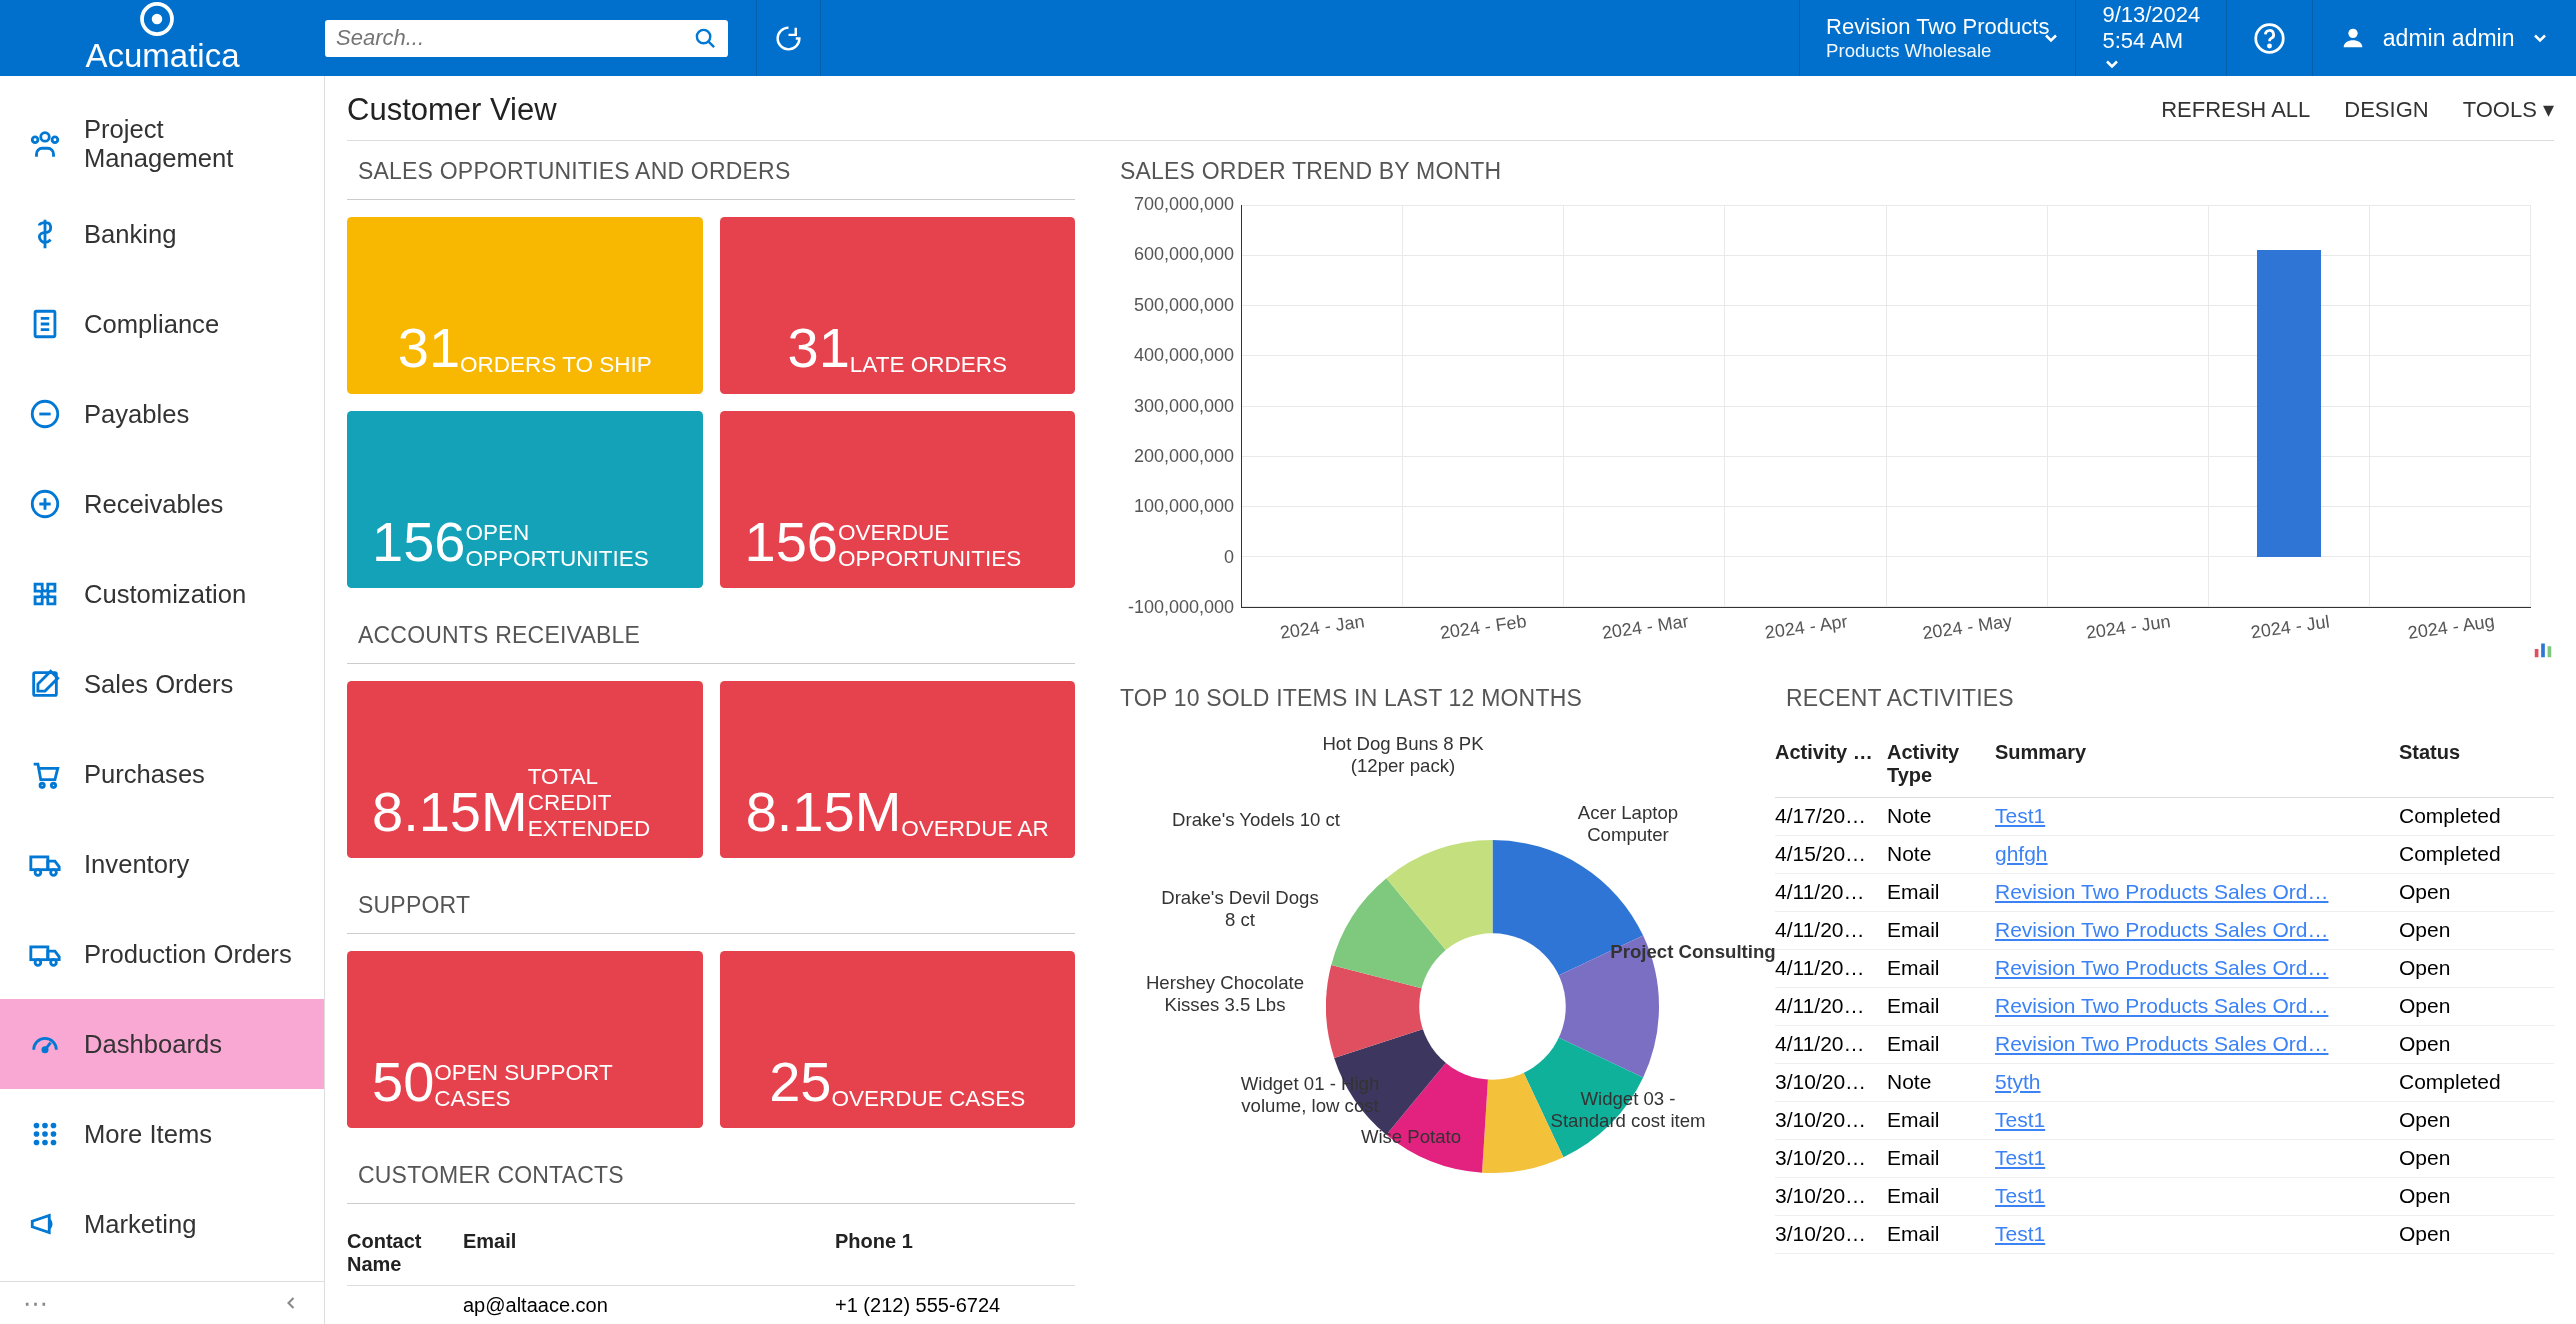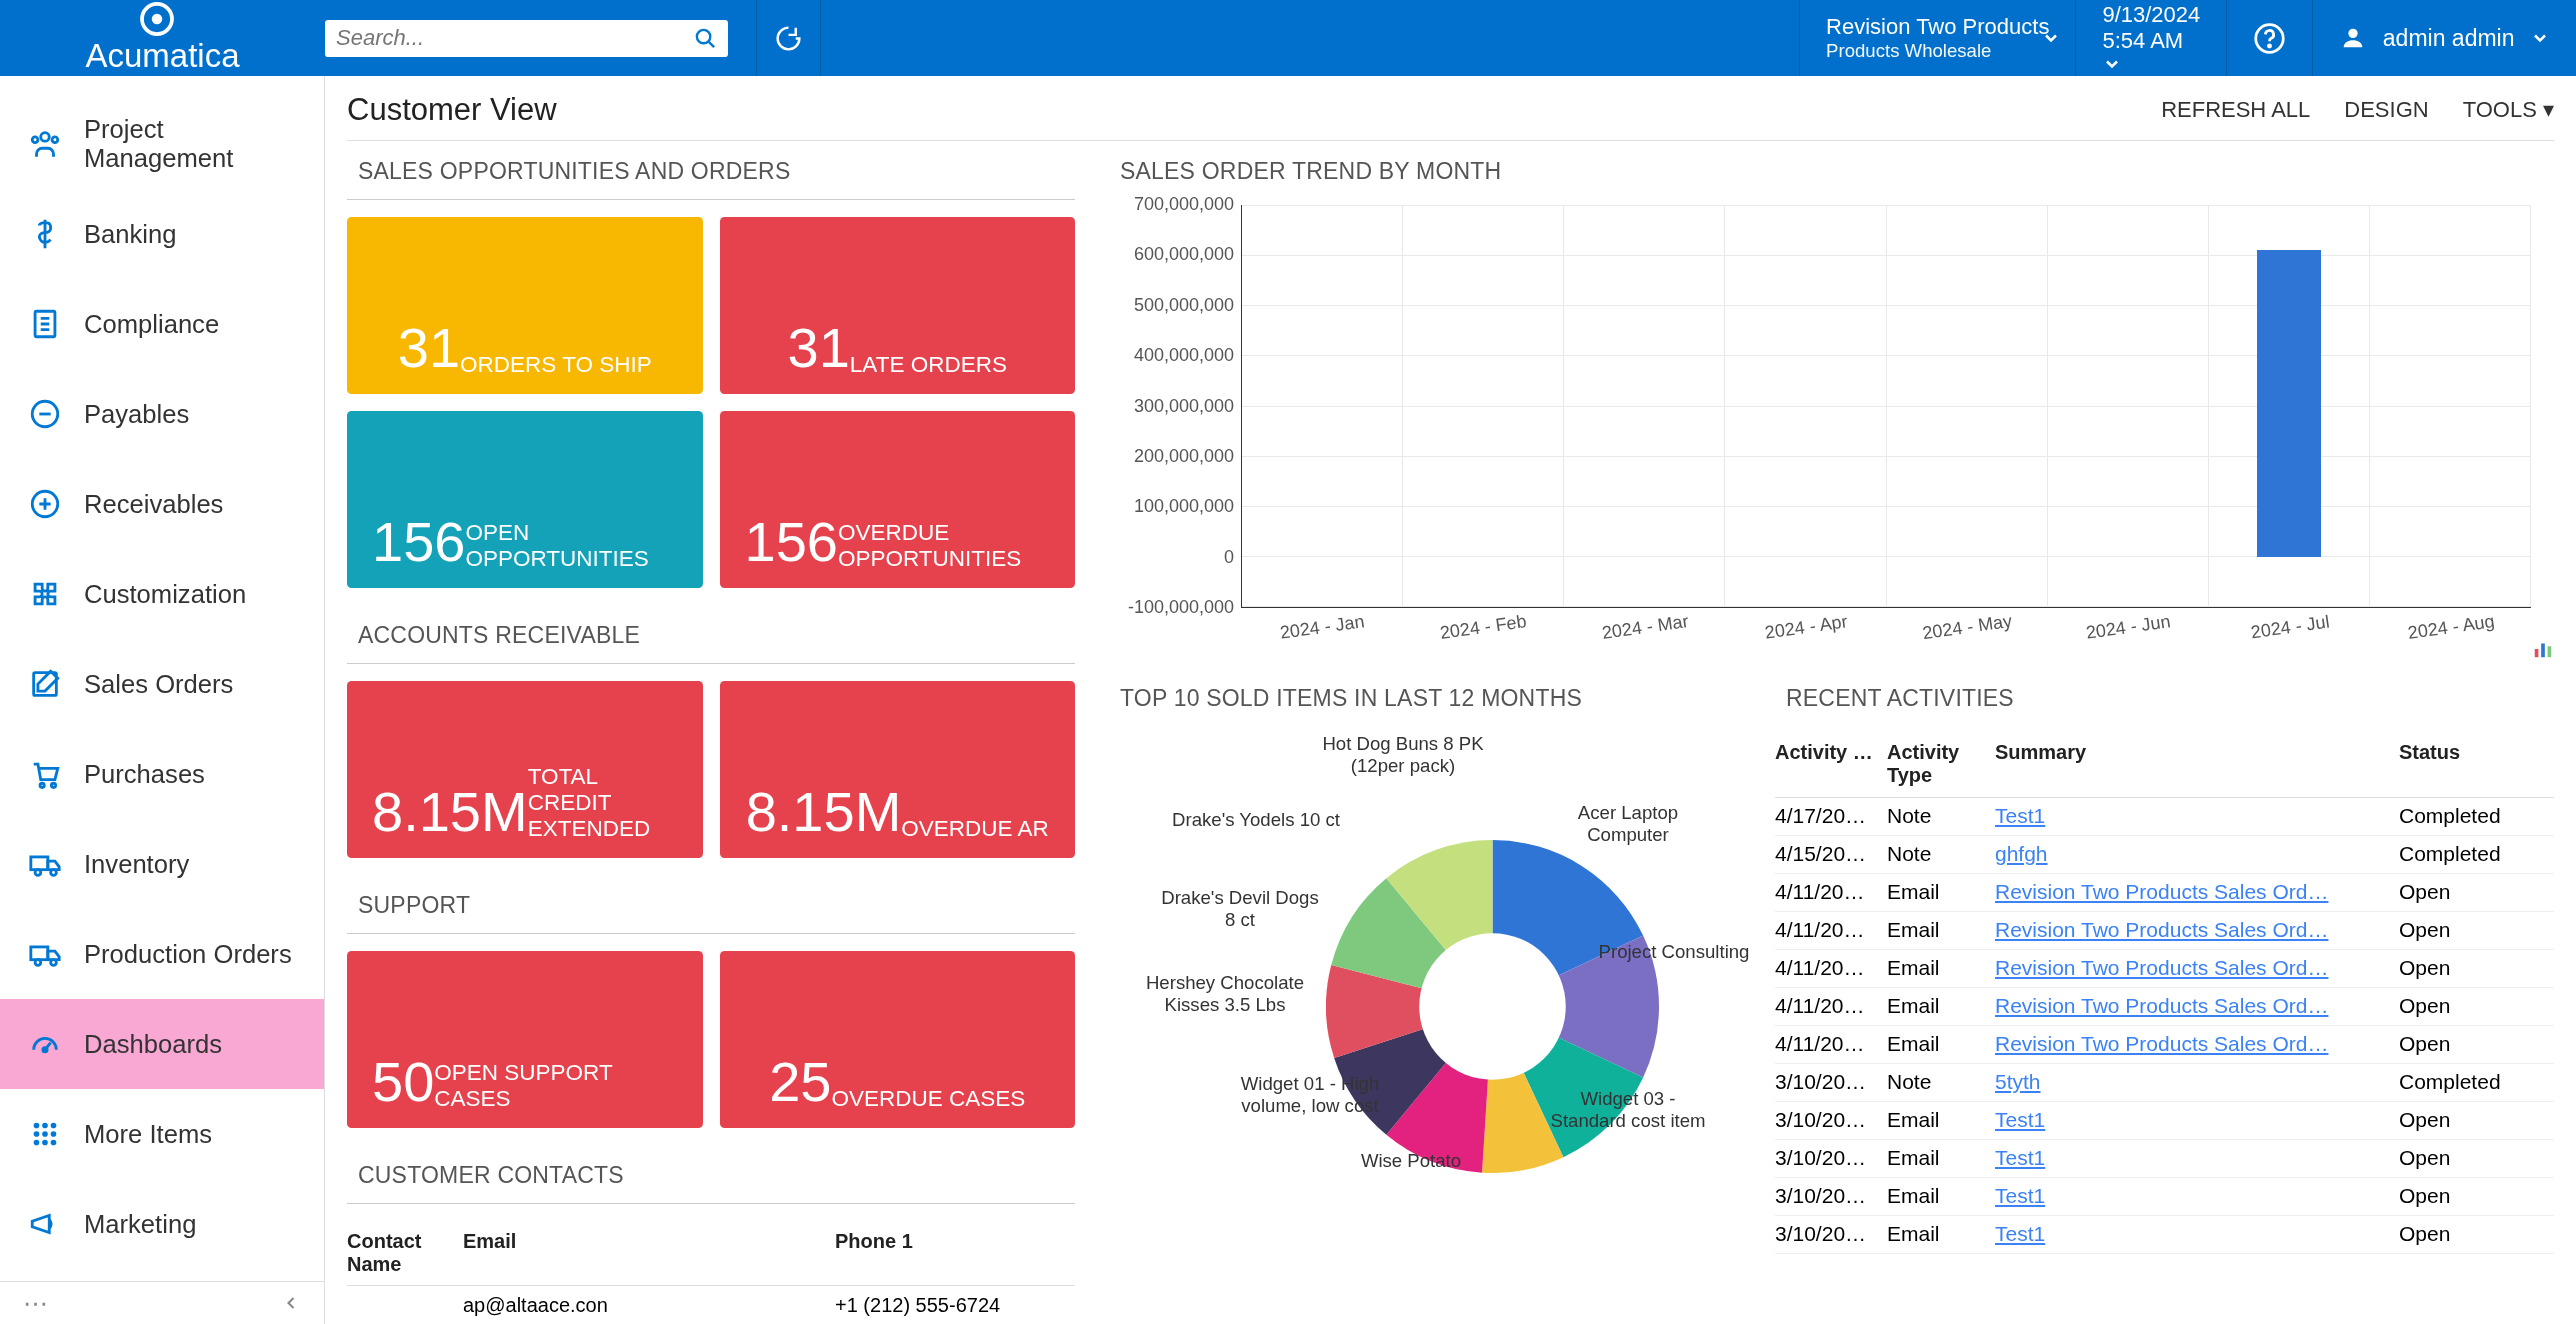--- a/index.html
+++ b/index.html
@@ -423,23 +423,23 @@
                   <path d="M50 50 L46.86047402353433 99.90133642141357 A50 50 0 0 1 18.128800512565498 88.52566213878944 Z" fill="#e2227e"></path>
                   <path d="M50 50 L18.128800512565498 88.52566213878944 A50 50 0 0 1 2.447174185242318 65.45084971874735 Z" fill="#3d3760"></path>
                   <path d="M50 50 L2.447174185242318 65.45084971874735 A50 50 0 0 1 1.5708419435684533 37.56550564175723 Z" fill="#e04f5f"></path>
                   <path d="M50 50 L1.5708419435684533 37.56550564175723 A50 50 0 0 1 18.128800512565522 11.474337861210529 Z" fill="#7fc97f"></path>
                   <path d="M50 50 L18.128800512565522 11.474337861210529 A50 50 0 0 1 50.000000000000036 0 Z" fill="#c3df7e"></path>
                   <circle cx="50" cy="50" r="22" fill="#fff"></circle>
                 </svg>
               <div id="pie-labels">
                   <div class="pie-label" style="left: 209px; top: -7.7px; margin-top: 9px;">Hot Dog Buns 8 PK (12per pack)</div>
                   <div class="pie-label" style="left: 434px; top: 70px;">Acer Laptop Computer</div>
-                  <div class="pie-label" style="left: 480px; top: 209px;">Project Consulting</div>
+                  <div class="pie-label" style="left: 499px; top: 209px; font-weight: bold;">Project Consulting</div>
                   <div class="pie-label" style="left: 434px; top: 356px;">Widget 03 - Standard cost item</div>
-                  <div class="pie-label" style="left: 217px; top: 418px;">Wise Potato</div>
+                  <div class="pie-label" style="left: 217px; top: 394px;">Wise Potato</div>
                   <div class="pie-label" style="left: 116px; top: 341px;">Widget 01 - High volume, low cost</div>
                   <div class="pie-label" style="left: 31px; top: 240px;">Hershey Chocolate Kisses 3.5 Lbs</div>
                   <div class="pie-label" style="left: 46px; top: 155px;">Drake's Devil Dogs 8 ct</div>
                   <div class="pie-label" style="left: 62px; top: 77px;">Drake's Yodels 10 ct</div>
                 </div>
             </div>
           </div>
           <div class="activities">
             <div class="section-head noborder">RECENT ACTIVITIES</div>
             <div class="act-head-row">

